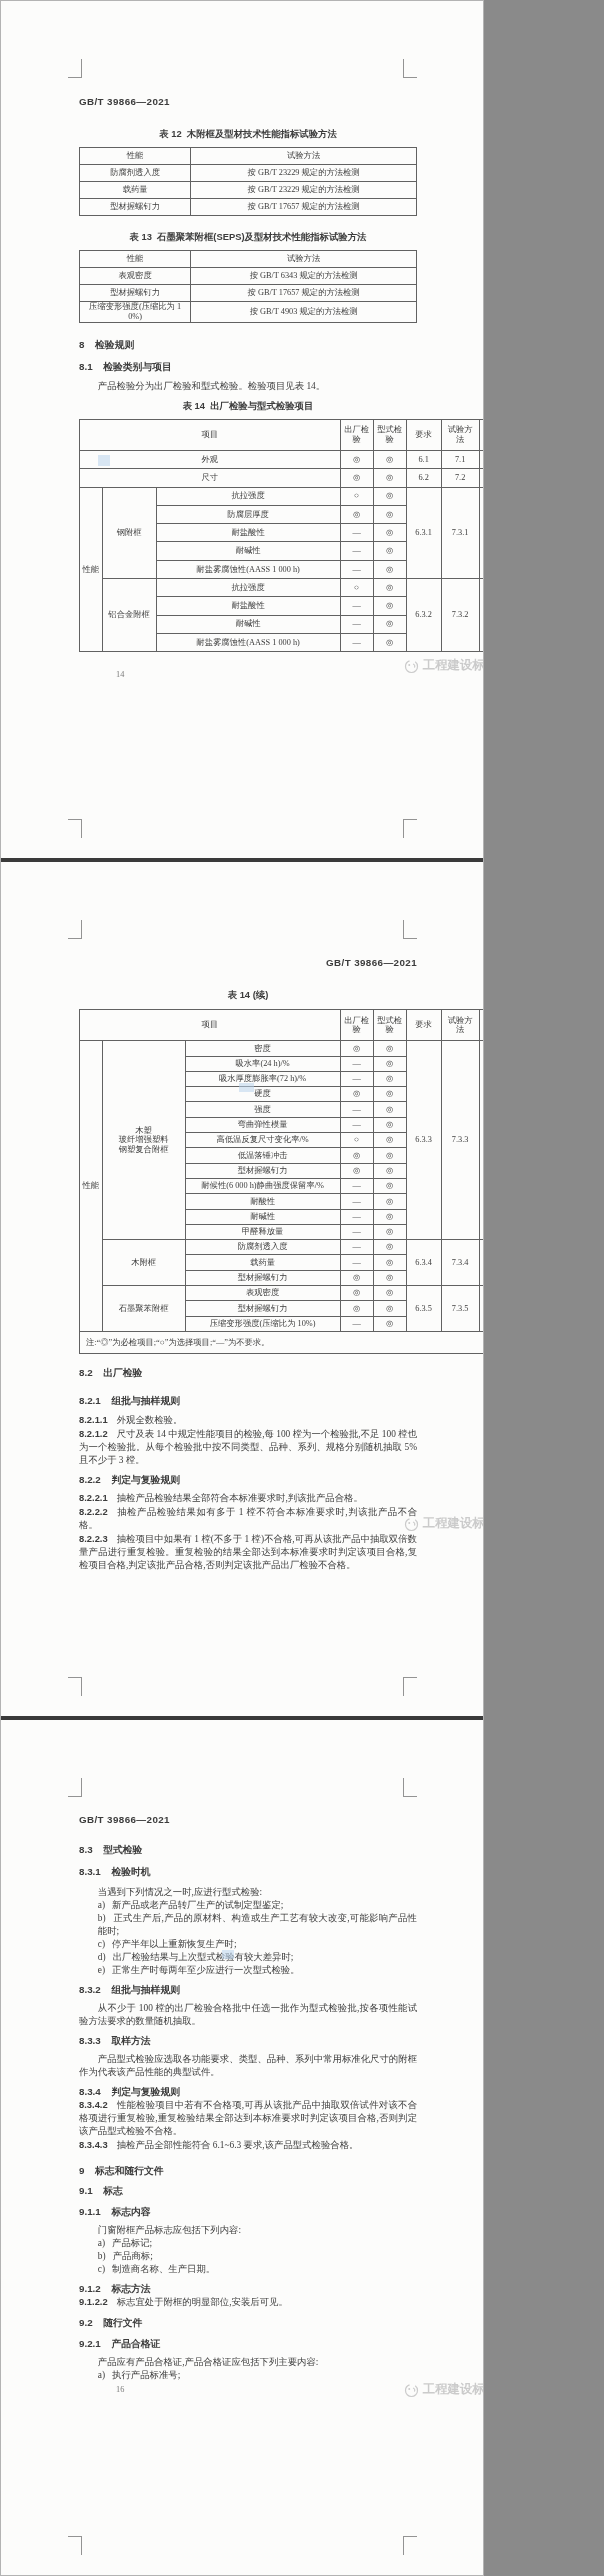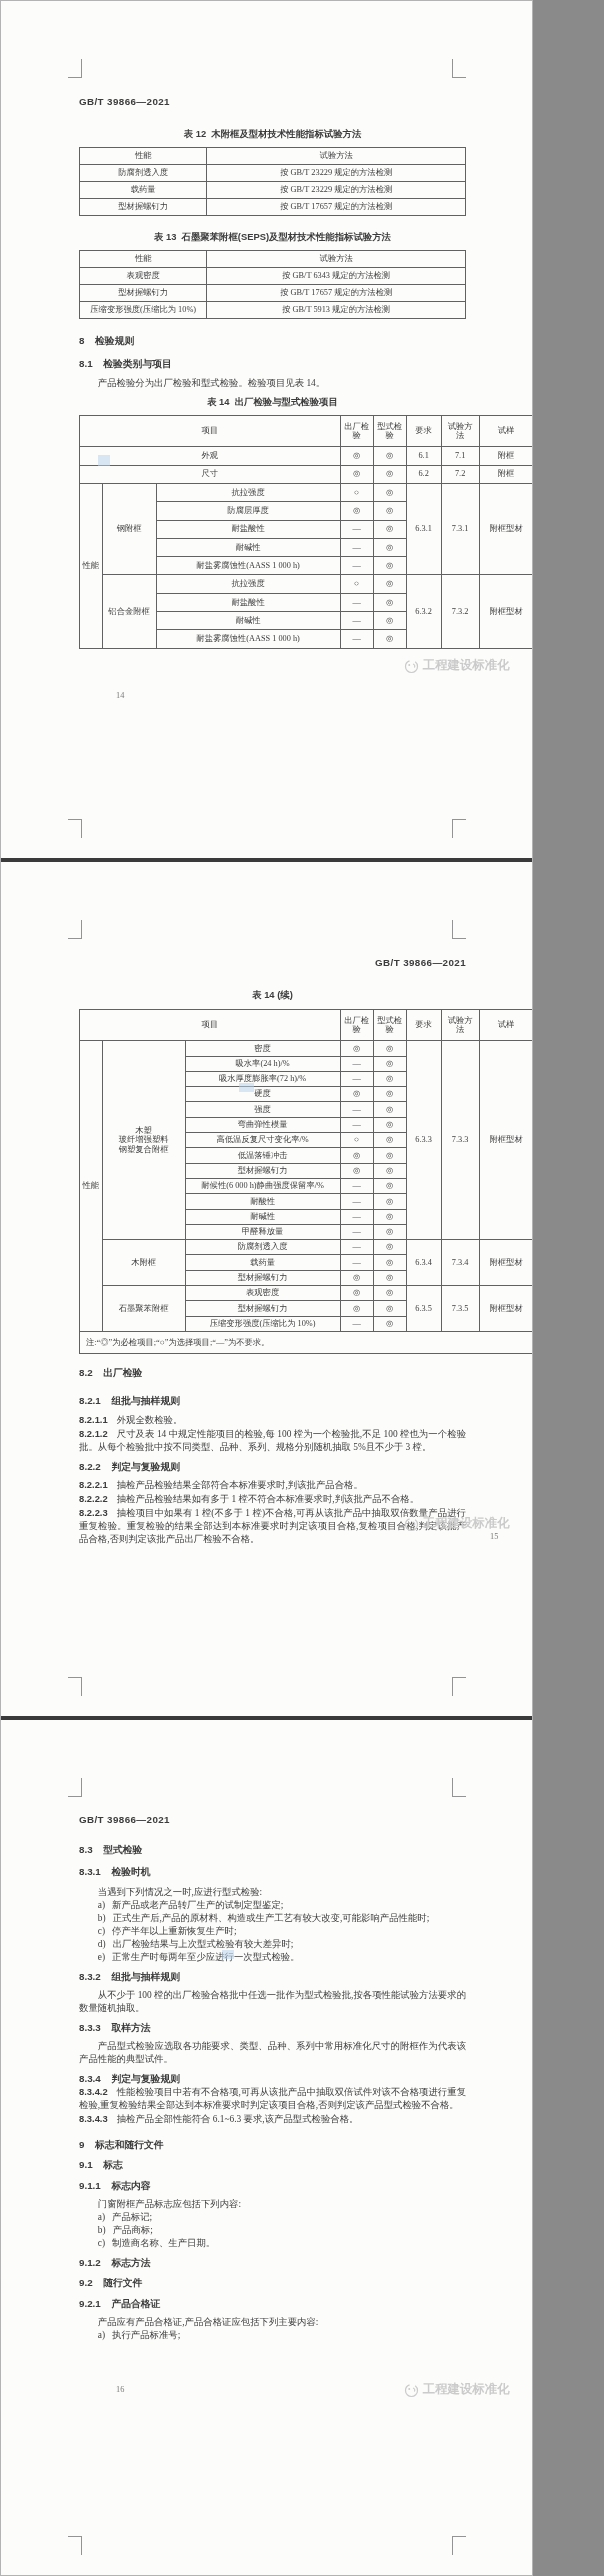--- a/index.html
+++ b/index.html
@@ -1,16 +1,16 @@
 <!DOCTYPE html>
 <html style="font-size:12px"><head>
 <meta charset="utf-8">
 <style>
   html,body{margin:0;padding:0;background:#8a8a8a;}
-  .wrap{width:533px;box-sizing:border-box;border:1.5px solid #b3b3b3;background:#fff;margin:0;font-family:"Liberation Serif",serif;}
+  .wrap{width:484px;box-sizing:border-box;border:1.5px solid #b3b3b3;background:#fff;margin:0;font-family:"Liberation Serif",serif;}
   .sep{height:3.8px;background:#3a3a3a;}
   .page{position:relative;background:#fcfcfb;box-sizing:border-box;padding:0 66px 0 78px;overflow:hidden;color:#3c3c3c;}
   #pg1{height:857px;padding-top:95px;}
   #pg2{height:854px;padding-top:95px;}
   #pg3{height:855px;padding-top:94px;}
 
   
   .cm{position:absolute;width:13px;height:18px;}
   .cm.tl{left:67px;top:58px;border-right:1.5px solid #939393;border-bottom:1.5px solid #939393;}
   .cm.tr{right:66px;top:58px;border-left:1.5px solid #939393;border-bottom:1.5px solid #939393;}
@@ -102,21 +102,21 @@
         <tr>
           <td>表观密度</td>
           <td>按 GB/T 6343 规定的方法检测</td>
         </tr>
         <tr>
           <td>型材握螺钉力</td>
           <td>按 GB/T 17657 规定的方法检测</td>
         </tr>
         <tr>
           <td>压缩变形强度(压缩比为 10%)</td>
-          <td>按 GB/T 5913 规定的方法检测</td>
+          <td>按 GB/T 4903 规定的方法检测</td>
         </tr>
       </tbody>
     </table>
 
     <p class="hd m20"><span class="n">8</span><span>检验规则</span></p>
     <p class="hd m13"><span class="n">8.1</span><span>检验类别与项目</span></p>
     <p class="txt ind m9">产品检验分为出厂检验和型式检验。检验项目见表 14。</p>
 
     <p class="tbl-caption m9">表 14  出厂检验与型式检验项目</p>
     <table class="t14 m8">
@@ -213,21 +213,21 @@
     </table>
 
     <div class="wm" style="top:656px;">
       <svg width="15" height="15" viewBox="0 0 20 20">
           <circle cx="10" cy="10" r="8" fill="none" stroke="#cbcbcb" stroke-width="1.6" stroke-dasharray="34 8"></circle>
           <circle cx="7" cy="8" r="1.3" fill="#cbcbcb"></circle>
           <path d="M12 6.5 q3.5 1.5 2 5" stroke="#cbcbcb" stroke-width="1.4" fill="none"></path>
         </svg>
       <span>工程建设标准化</span>
     </div>
-    <p class="pn" style="left:115px;top:690px;">14</p>
+    <p class="pn" style="left:115px;top:669px;">14</p>
   </div>
 
   <div class="sep"></div>
 
   <div class="page" id="pg2">
     <div class="cm tl"></div>
     <div class="cm tr"></div>
     <div class="cm bl"></div>
     <div class="cm br"></div>
     <div class="artifact" style="left:238px;top:221px;width:15px;height:9px;"></div>
@@ -420,20 +420,21 @@
     <p class="txt clause"><span class="n">8.3.4.2</span><span>性能检验项目中若有不合格项,可再从该批产品中抽取双倍试件对该不合格项进行重复检验,重复检验结果全部达到本标准要求时判定该项目合格,否则判定该产品型式检验不合格。</span></p>
     <p class="txt clause"><span class="n">8.3.4.3</span><span>抽检产品全部性能符合 6.1~6.3 要求,该产品型式检验合格。</span></p>
     <p class="hd m16"><span class="n">9</span><span>标志和随行文件</span></p>
     <p class="hd m10"><span class="n">9.1</span><span>标志</span></p>
     <p class="hd m10"><span class="n">9.1.1</span><span>标志内容</span></p>
     <p class="txt ind m8">门窗附框产品标志应包括下列内容:</p>
     <p class="txt li">a)   产品标记;</p>
     <p class="txt li">b)   产品商标;</p>
     <p class="txt li">c)   制造商名称、生产日期。</p>
     <p class="hd m8"><span class="n">9.1.2</span><span>标志方法</span></p>
+    <p class="txt clause"><span class="n">9.1.2.2</span><span>标志宜处于附框的明显部位,安装后可见。</span></p>
     <p class="hd m10"><span class="n">9.2</span><span>随行文件</span></p>
     <p class="hd m10"><span class="n">9.2.1</span><span>产品合格证</span></p>
     <p class="txt ind m8">产品应有产品合格证,产品合格证应包括下列主要内容:</p>
     <p class="txt li">a)   执行产品标准号;</p>
 
     <div class="wm" style="top:661px;">
       <svg width="15" height="15" viewBox="0 0 20 20">
           <circle cx="10" cy="10" r="8" fill="none" stroke="#cbcbcb" stroke-width="1.6" stroke-dasharray="34 8"></circle>
           <circle cx="7" cy="8" r="1.3" fill="#cbcbcb"></circle>
           <path d="M12 6.5 q3.5 1.5 2 5" stroke="#cbcbcb" stroke-width="1.4" fill="none"></path>

